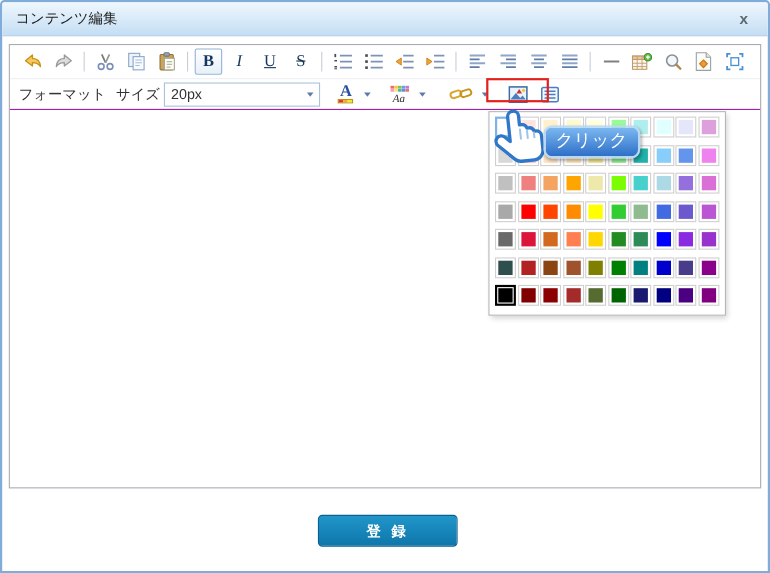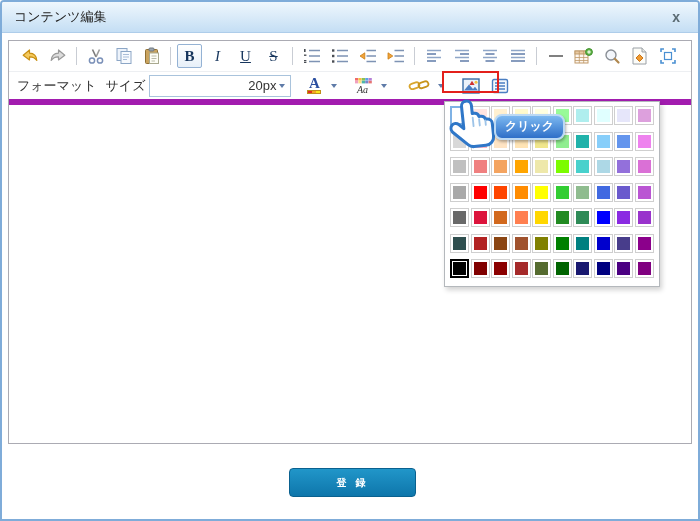--- a/index.html
+++ b/index.html
@@ -9,21 +9,21 @@
   .titlebar{height:30px;background:linear-gradient(#EFF7FD,#C4DEF4);
     display:flex;align-items:center;padding:0 12px;border-bottom:1px solid #AECDEA;}
   .title{font-size:13px;color:#222;}
   .close{margin-left:auto;color:#5A6A72;font-weight:bold;font-size:14px;line-height:1;
     padding:2px 6px;cursor:pointer;}
   
   .editor{position:absolute;left:6px;top:38px;width:684px;height:404px;box-sizing:border-box;
     border:1px solid #ABABB3;background:#fff;}
   .tb{display:flex;align-items:center;padding-left:8px;}
   .tb1{height:30px;gap:3px;border-bottom:1px solid #EDEFF2;}
-  .tb2{height:27px;gap:4px;border-bottom:6px solid #a21caf;text-align:right;}
+  .tb2{height:27px;gap:4px;border-bottom:1px solid #a21caf;}
   .tbtn{min-width:25px;height:24px;display:flex;align-items:center;justify-content:center;
     border:1px solid transparent;border-radius:2px;cursor:pointer;box-sizing:border-box;}
   .tbtn.active{border:1px solid #94B2D4;background:linear-gradient(#FFFFFF,#E7F0F9);}
   .tsep{width:1px;height:18px;background:#C9CDD4;margin:0 3px;}
   .glyph{font-family:"Liberation Serif",serif;font-size:15px;color:#17365D;line-height:1;}
   .g-b{font-weight:bold;}
   .g-i{font-style:italic;}
   .g-u{text-decoration:underline;}
   .g-s{text-decoration:line-through;}
   .lbl{font-size:13px;color:#333;white-space:nowrap;}
@@ -50,25 +50,25 @@
     padding:2px;cursor:pointer;}
   .cp-cell.sel-blue{border:2px solid #7FB2E5;padding:1px;}
   .cp-cell.sel-black{border:2px solid #000;padding:1px;}
   .cp-color{width:100%;height:100%;}
   
   .redbox{position:absolute;left:440px;top:69px;width:57px;height:22px;box-sizing:border-box;
     border:2px solid #E3201B;z-index:7;pointer-events:none;}
   .hand{position:absolute;left:447px;top:95px;z-index:9;transform:rotate(-6deg);}
   .click-tip{position:absolute;left:492px;top:112px;z-index:9;padding:2px 9px 3px;
     background:linear-gradient(#7CB8F0,#2E6FC8);border:2px solid #BBD9F4;border-radius:8px;
-    color:#fff;font-weight:bold;font-size:12px;box-shadow:1px 2px 3px rgba(0,0,0,.3);white-space:nowrap;}
+    color:#fff;font-weight:normal;font-size:16px;box-shadow:1px 2px 3px rgba(0,0,0,.3);white-space:nowrap;}
   
   .submit{position:absolute;left:287px;top:466px;width:127px;height:29px;box-sizing:border-box;
     background:linear-gradient(#2196C9,#0E76AB);border:1px solid #0A618F;border-radius:4px;
-    color:#fff;font-size:10px;font-weight:bold;letter-spacing:3px;display:flex;
+    color:#fff;font-size:13px;font-weight:bold;letter-spacing:3px;display:flex;
     align-items:center;justify-content:center;cursor:pointer;}
 </style>
 </head>
 <body>
 
 <div class="dialog">
 
   <div class="titlebar">
     <span class="title">コンテンツ編集</span>
     <span class="close">x</span>

